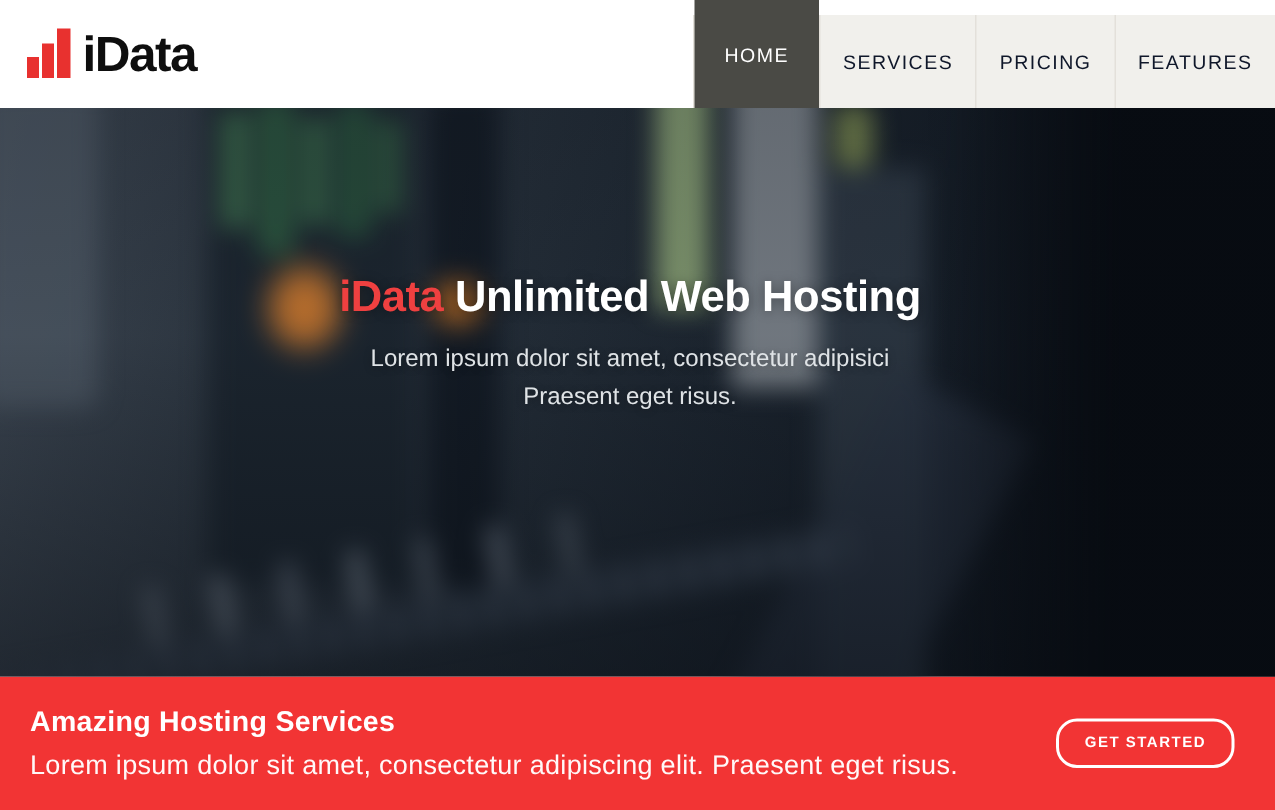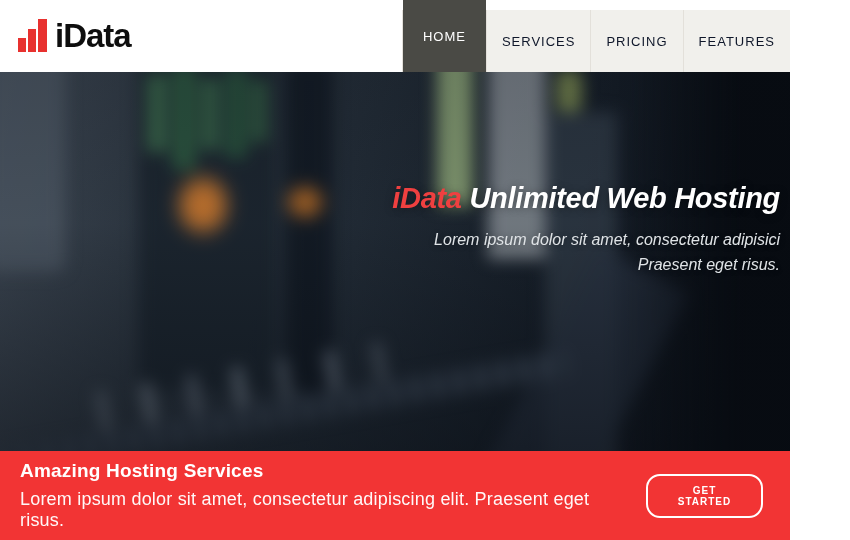--- a/index.html
+++ b/index.html
@@ -1,18 +1,18 @@
 <!DOCTYPE html>
 <html><head>
 <meta charset="utf-8">
 <style>
   * { margin:0; padding:0; box-sizing:border-box; }
   html,body { width:850px; height:540px; overflow:hidden; background:#fff;
     font-family:"Liberation Sans","DejaVu Sans",sans-serif; }
-  .page { width:790px; height:540px; position:relative; }
+  .page { width:850px; height:540px; position:relative; }
 
   
   .header { height:72px; background:#ffffff; display:flex; justify-content:space-between; position:relative; z-index:5; }
   .logo { display:flex; align-items:center; gap:8px; padding-left:18px; cursor:pointer; }
   .logo-icon { display:flex; align-items:flex-end; gap:2px; height:34px; padding-bottom:1px; }
   .logo-icon .bar { background:#e8312f; }
   .logo-icon .b1 { width:8px; height:14px; }
   .logo-icon .b2 { width:8px; height:23px; }
   .logo-icon .b3 { width:9px; height:33px; }
   .logo-text { font-size:33px; font-weight:bold; color:#0e0e0e; letter-spacing:-1px; }
@@ -52,21 +52,21 @@
   .rail-wrap { left:-30px; top:310px; width:620px; height:95px; transform:rotate(-10deg); }
   .rail { position:absolute; left:0; top:42px; width:620px; height:26px; opacity:.75;
           background:repeating-linear-gradient(90deg,#4e5c6c 0 10px,#2a3443 10px 22px); }
   .pin { position:absolute; top:2px; width:11px; height:40px; background:#7f8b99; }
   .pin1{left:150px;opacity:.55;} .pin2{left:196px;opacity:.8;} .pin3{left:242px;opacity:.65;}
   .pin4{left:288px;opacity:.85;} .pin5{left:334px;opacity:.6;} .pin6{left:382px;opacity:.75;}
   .pin7{left:430px;opacity:.5;}
   .hero::after { content:""; position:absolute; inset:0; z-index:1; pointer-events:none;
     background:linear-gradient(180deg,rgba(10,14,20,.22) 0%,rgba(10,14,20,.12) 40%,rgba(8,12,18,.5) 100%); }
 
-  .hero-content { position:absolute; z-index:2; left:0; right:10px; top:110px; text-align:right;font-style:italic; }
+  .hero-content { position:absolute; z-index:2; left:0; right:10px; top:110px; text-align:center; }
   .hero-title { font-size:29px; font-weight:bold; color:#ffffff; letter-spacing:-0.3px;
                 text-shadow:0 1px 8px rgba(0,0,0,.35); }
   .hero-title .accent { color:#ef4040; }
   .hero-sub { margin-top:12px; font-size:16px; line-height:25px; color:#dfe3e6;
               text-shadow:0 1px 6px rgba(0,0,0,.3); }
 
   
   .cta { height:89px; background:#f23434; display:flex; align-items:center;
          justify-content:space-between; padding:0 27px 0 20px;gap:21px; }
   .cta-heading { font-size:19px; font-weight:bold; color:#ffffff; margin-bottom:7px; letter-spacing:.2px; }

